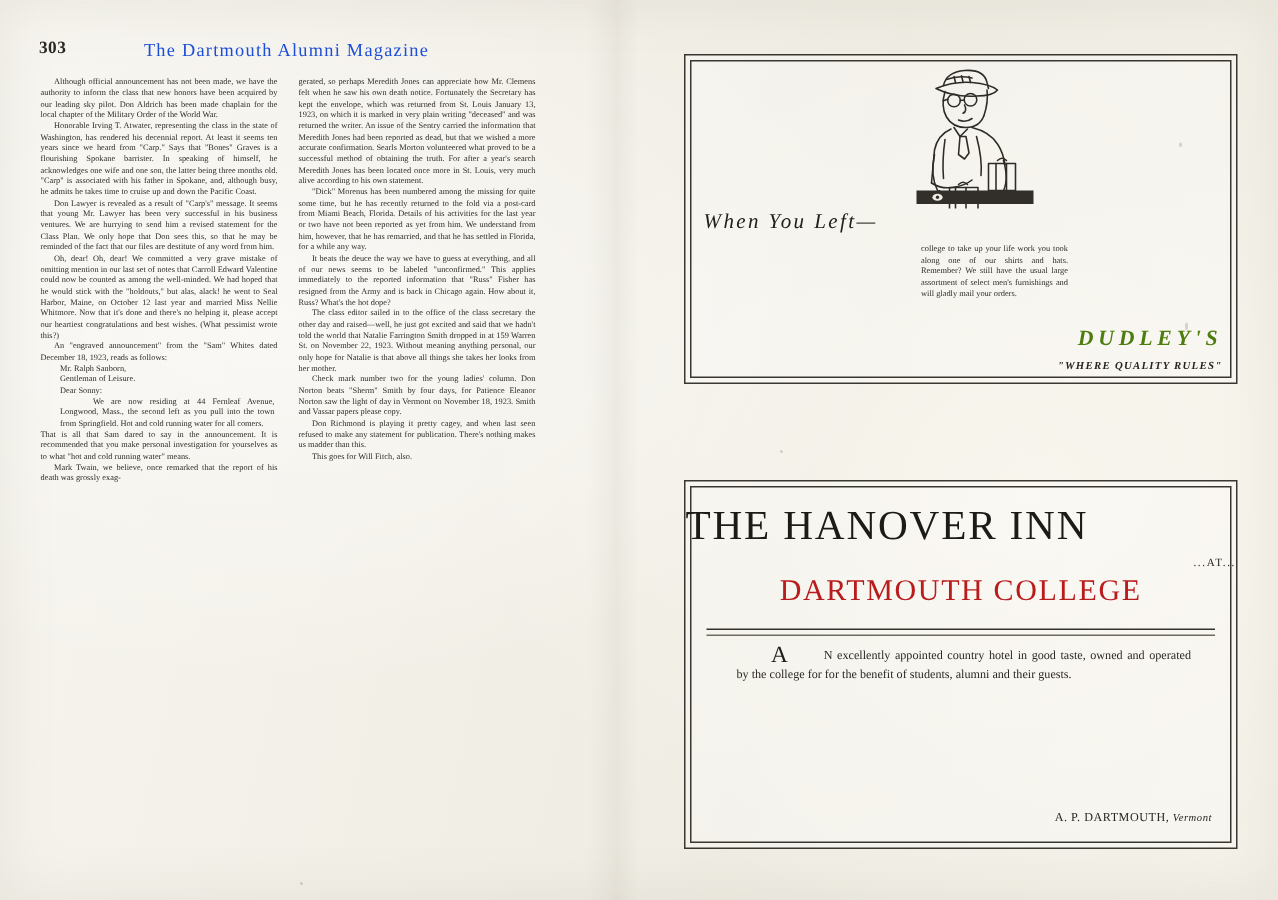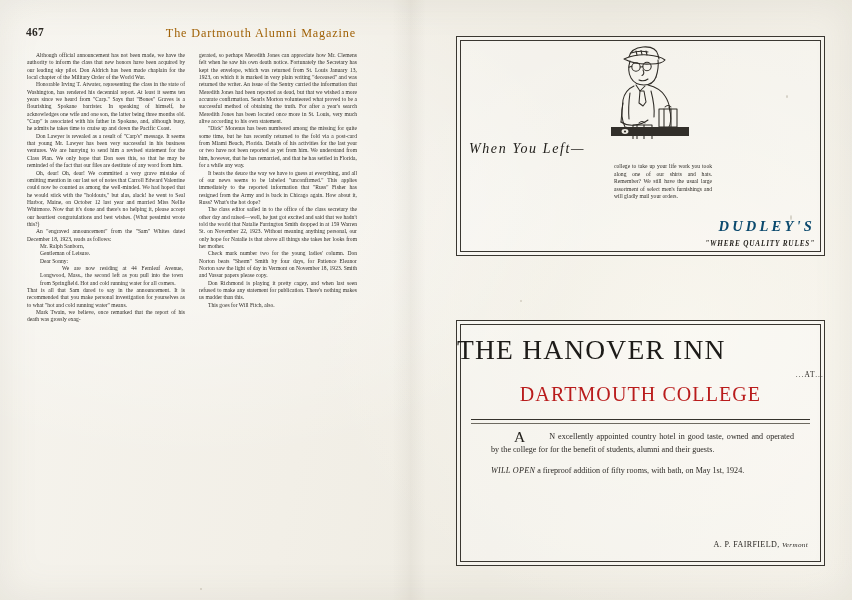--- a/index.html
+++ b/index.html
@@ -60,24 +60,24 @@
     left: 0; top: 0;
     font-size: 11.5px;
     font-weight: 700;
     letter-spacing: 0.3px;
     color: #2b2824;
   }
   #mag-title {
     position: absolute;
     left: 0; top: 0;
     width: 330px;
-    text-align: right;
+    text-align: center;
     font-size: 12.2px;
     letter-spacing: 0.85px;
-    color: #a16207;
+    color: #1d4ed8;
   }
 
   #columns {
     position: absolute;
     left: 27px; top: 52px;
     width: 330px; height: 528px;
     display: flex;
     gap: 14px;
   }
   .text-col {
@@ -152,21 +152,21 @@
     text-align: justify;
     color: #2e2b26;
   }
   #dudleys-brand {
     position: absolute;
     right: 9px; bottom: 20px;
     font-style: italic;
     font-weight: 700;
     font-size: 14.5px;
     letter-spacing: 3.2px;
-    color: #0c4a6e;
+    color: #4d7c0f;
     white-space: nowrap;
   }
   #dudleys-tagline {
     position: absolute;
     right: 9px; bottom: 7px;
     font-style: italic;
     font-weight: 700;
     font-size: 7.2px;
     letter-spacing: 0.85px;
     color: #282520;
@@ -262,21 +262,21 @@
 </head>
 <body>
 
 <div id="page">
 
   <div id="paper-texture"></div>
 
   <div id="left-page">
 
     <div id="running-head">
-      <div id="folio">467</div>
+      <div id="folio">303</div>
       <div id="mag-title">The Dartmouth Alumni Magazine</div>
     </div>
 
     <div id="columns">
 
       <div class="text-col" id="col-left">
         <p>Although official announcement has not been made, we have the authority to inform the class that new honors have been acquired by our leading sky pilot. Don Aldrich has been made chaplain for the local chapter of the Military Order of the World War.</p>
         <p>Honorable Irving T. Atwater, representing the class in the state of Washington, has rendered his decennial report. At least it seems ten years since we heard from "Carp." Says that "Bones" Graves is a flourishing Spokane barrister. In speaking of himself, he acknowledges one wife and one son, the latter being three months old. "Carp" is associated with his father in Spokane, and, although busy, he admits he takes time to cruise up and down the Pacific Coast.</p>
         <p>Don Lawyer is revealed as a result of "Carp's" message. It seems that young Mr. Lawyer has been very successful in his business ventures. We are hurrying to send him a revised statement for the Class Plan. We only hope that Don sees this, so that he may be reminded of the fact that our files are destitute of any word from him.</p>
         <p>Oh, dear! Oh, dear! We committed a very grave mistake of omitting mention in our last set of notes that Carroll Edward Valentine could now be counted as among the well-minded. We had hoped that he would stick with the "holdouts," but alas, alack! he went to Seal Harbor, Maine, on October 12 last year and married Miss Nellie Whitmore. Now that it's done and there's no helping it, please accept our heartiest congratulations and best wishes. (What pessimist wrote this?)</p>
@@ -372,24 +372,23 @@
     <div id="ad-hanover">
       <div id="ad-hanover-inner"></div>
 
       <div id="hanover-title">THE HANOVER INN</div>
       <div id="hanover-at">...AT...</div>
       <div id="hanover-subtitle">DARTMOUTH COLLEGE</div>
       <div id="hanover-rule"></div>
 
       <div id="hanover-body">
         <p id="hanover-p1"><span class="dropcap">A</span><span class="smallcaps-run">N</span><span> excellently appointed country hotel in good taste, owned and operated by the college for for the benefit of students, alumni and their guests.</span></p>
-        <p id="hanover-p2"><em>WILL OPEN</em><span> a fireproof addition of fifty rooms, with bath, on May 1st, 1924.</span></p>
       </div>
 
-      <div id="hanover-signature"><span>A. P. FAIRFIELD,</span> <span class="mgr">Vermont</span></div>
+      <div id="hanover-signature"><span>A. P. DARTMOUTH,</span> <span class="mgr">Vermont</span></div>
     </div>
 
   </div>
 
   <div id="gutter-shade"></div>
   <div id="edge-shade"></div>
 
   <div class="speck" style="left:520px;top:300px;width:2px;height:2px;"></div>
   <div class="speck" style="left:786px;top:95px;width:2px;height:3px;"></div>
   <div class="speck" style="left:790px;top:215px;width:2px;height:5px;"></div>

